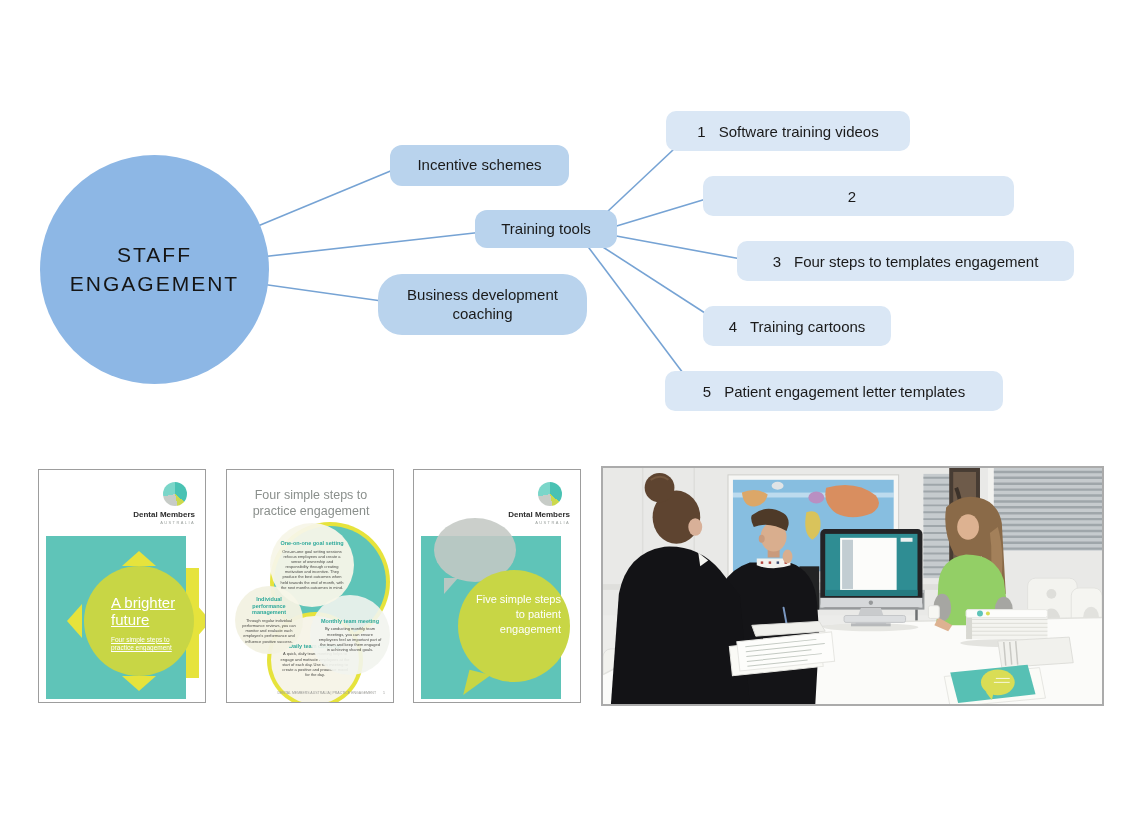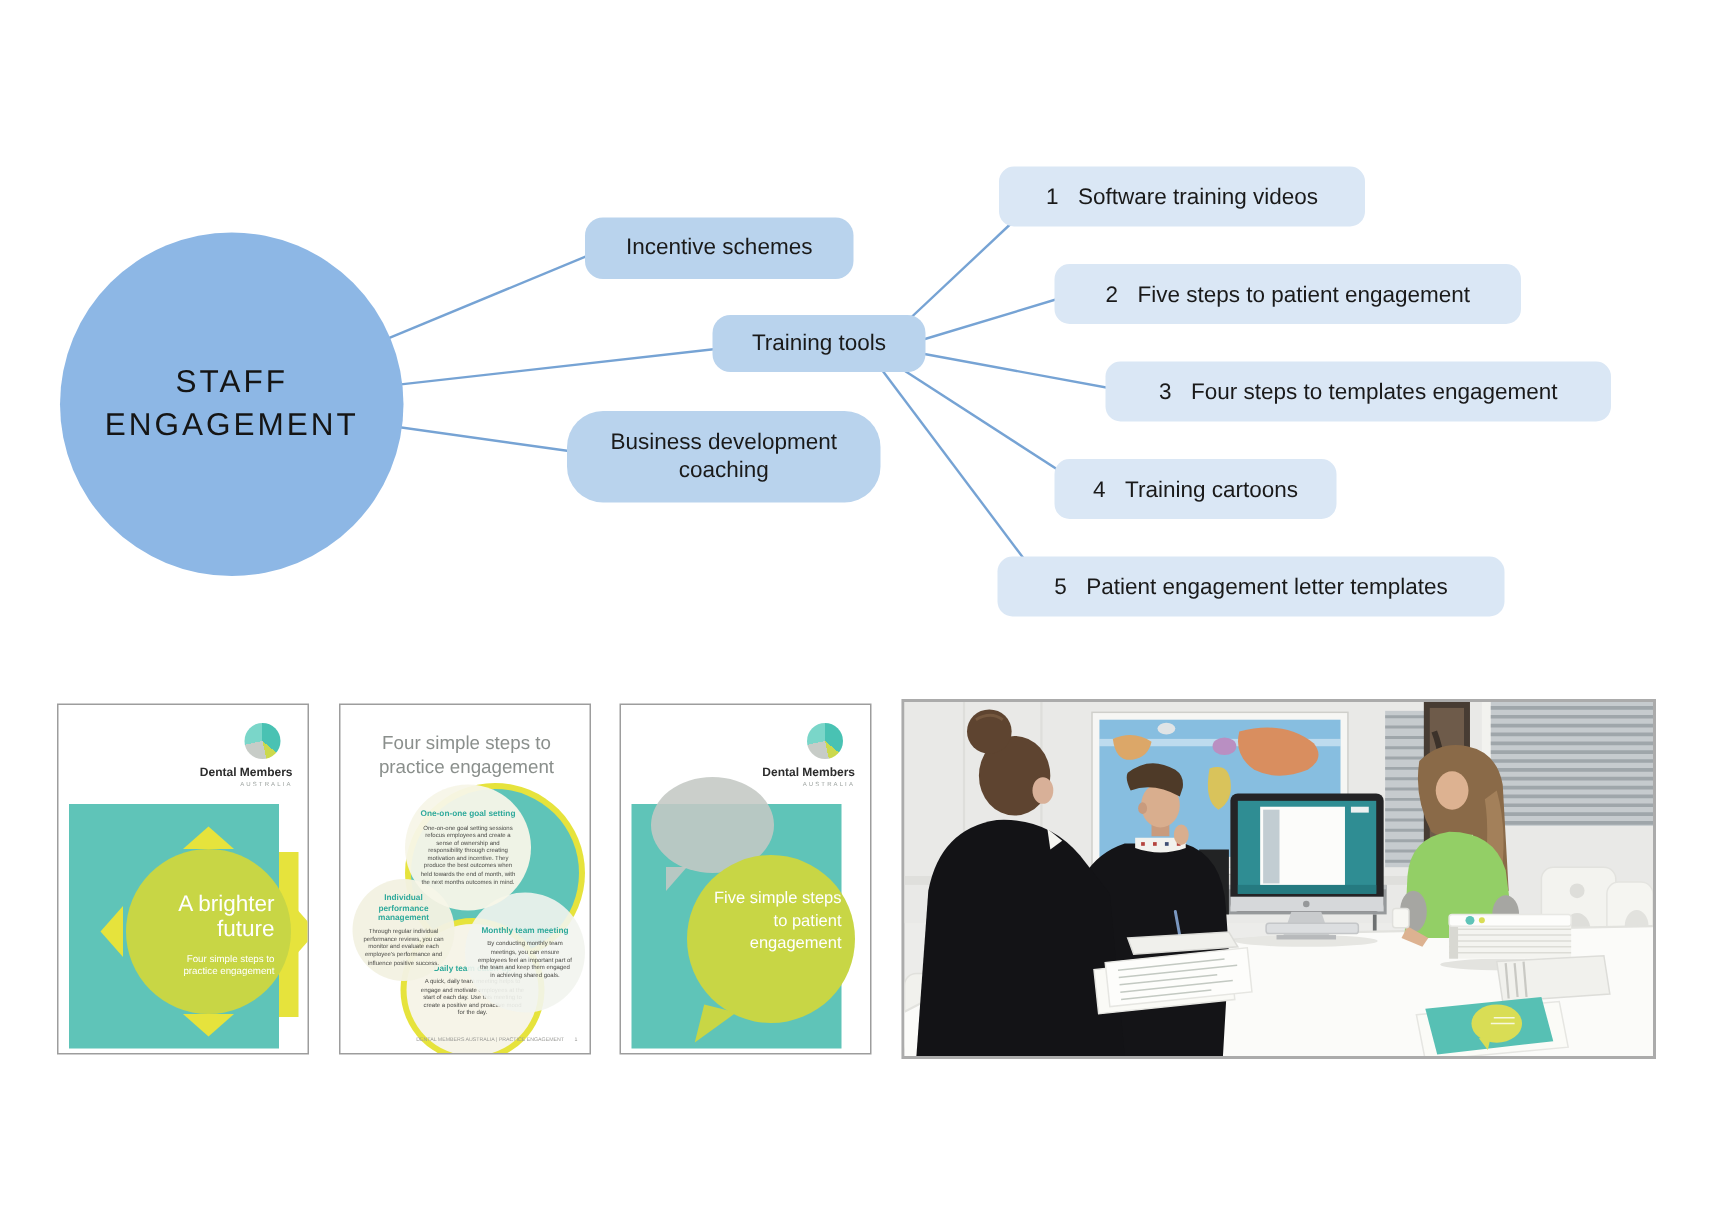--- a/index.html
+++ b/index.html
@@ -45,21 +45,21 @@
   .logo .sub { font-size:4px; letter-spacing:1.4px; color:#9ba19e; margin-top:1px; }
 
   .c1-teal  { position:absolute; left:7px; top:66px; width:140px; height:163px; background:#5FC4B8; }
   .c1-strip { position:absolute; left:147px; top:98px; width:13px; height:110px; background:#E6E33C; }
   .tri { position:absolute; width:0; height:0; }
   .t-up    { left:83px; top:81px;  border-left:17px solid transparent; border-right:17px solid transparent; border-bottom:15px solid #E6E33C; }
   .t-down  { left:83px; top:206px; border-left:17px solid transparent; border-right:17px solid transparent; border-top:15px solid #E6E33C; }
   .t-left  { left:28px; top:134px; border-top:17px solid transparent; border-bottom:17px solid transparent; border-right:15px solid #E6E33C; }
   .t-right { left:157px; top:134px; border-top:17px solid transparent; border-bottom:17px solid transparent; border-left:15px solid #E6E33C; }
   .c1-sun  { position:absolute; left:45px; top:96px; width:110px; height:110px; border-radius:50%; background:#C8D645; }
-  .c1-text { position:absolute; left:62px; top:124px; width:82px; text-align:right; color:#fff; }
+  .c1-text { position:absolute; left:72px; top:124px; width:82px; text-align:left; color:#fff;text-decoration:underline; }
   .c1-title { font-size:15px; line-height:1.15; }
   .c1-sub   { font-size:6.5px; line-height:1.35; margin-top:7px; }
 
   .c2-title { position:absolute; top:17px; left:19px; width:130px; text-align:center;
               font-size:12.5px; color:#8a8f8c; line-height:1.3; }
   .ring-big    { position:absolute; left:43px; top:52px; width:120px; height:120px; border-radius:50%; background:#E6E33C; }
   .teal-big    { position:absolute; left:47px; top:56px; width:112px; height:112px; border-radius:50%; background:#5FC4B8; }
   .ring-bottom { position:absolute; left:40px; top:142px; width:96px; height:96px; border-radius:50%; background:#E6E33C; }
   .step-circle { position:absolute; border-radius:50%; display:flex; flex-direction:column;
                  align-items:center; justify-content:center; text-align:center; box-sizing:border-box; }
@@ -117,21 +117,20 @@
   <div class="branch node" id="b3">
     <span>Business development coaching</span>
   </div>
 
   <div class="item node" id="i1">
     <span class="num">1</span>
     <span class="txt">Software training videos</span>
   </div>
   <div class="item node" id="i2">
     <span class="num">2</span>
-    <span class="txt">Five steps to patient engagement</span>
   </div>
   <div class="item node" id="i3">
     <span class="num">3</span>
     <span class="txt">Four steps to templates engagement</span>
   </div>
   <div class="item node" id="i4">
     <span class="num">4</span>
     <span class="txt">Training cartoons</span>
   </div>
   <div class="item node" id="i5">

